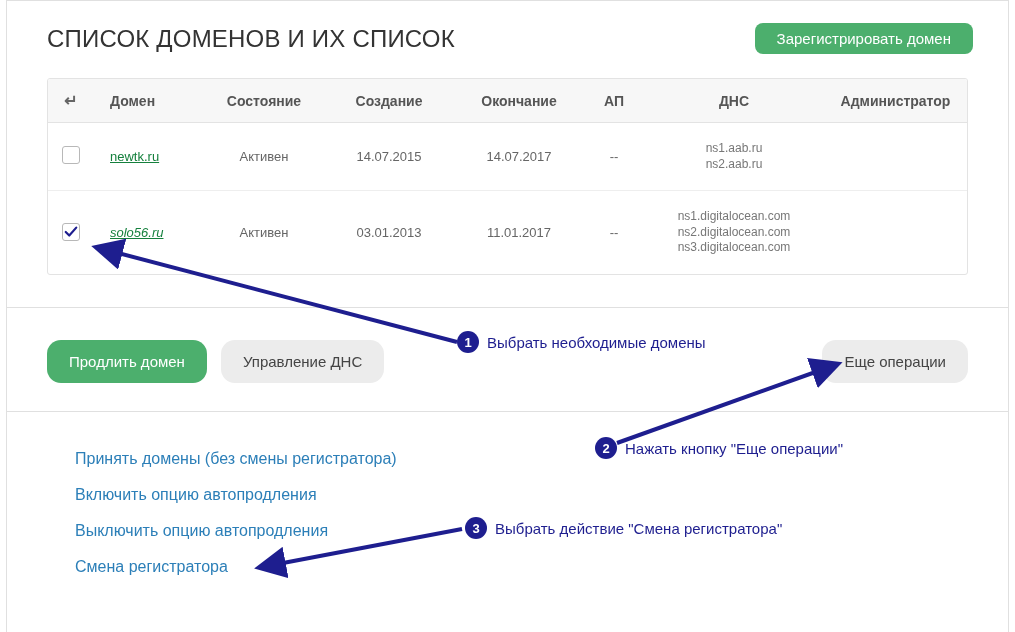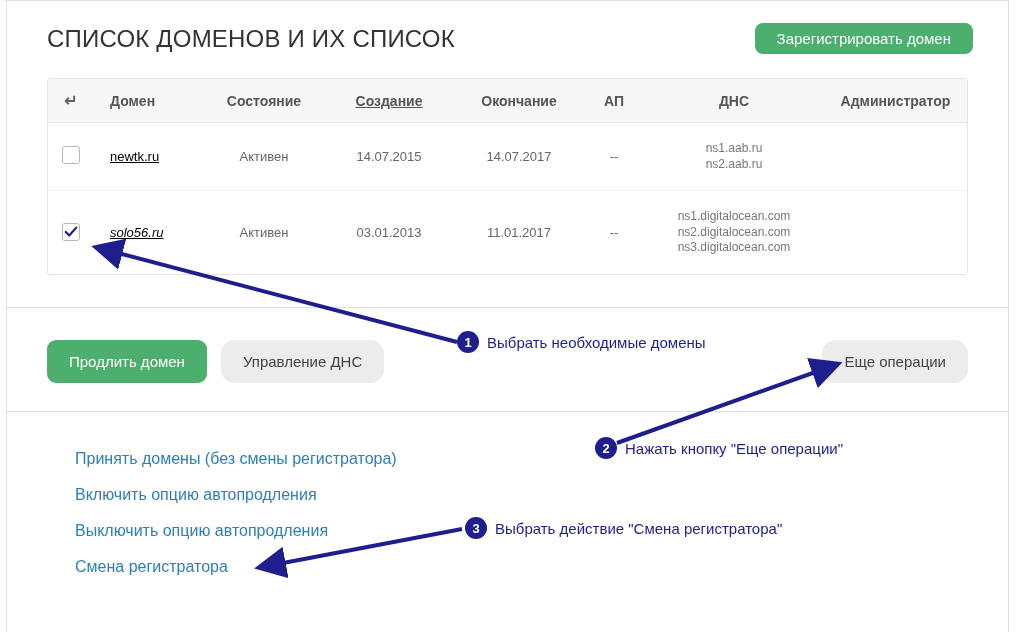--- a/index.html
+++ b/index.html
@@ -38,21 +38,21 @@
     cursor: pointer;
   }
   .btn-green {
     background: #4caf6d;
     color: #fff;
   }
   .btn-green-small {
     background: #4caf6d;
     color: #fff;
     padding: 13px 22px;
-    border-radius: 9px;
+    border-radius: 14px;
     font-size: 15px;
   }
   .btn-grey {
     background: #ececec;
     color: #444;
     padding: 13px 22px;
     border-radius: 14px;
     font-size: 15px;
   }
 
@@ -87,21 +87,21 @@
     border: 1px solid #b8b8b8;
     border-radius: 3px;
     display: inline-flex;
     align-items: center;
     justify-content: center;
     background: #fff;
   }
   .checkbox.checked svg { display: block; }
   .checkbox svg { display: none; width: 14px; height: 14px; }
   .domain-link {
-    color: #000000;
+    color: #15803d;
     text-decoration: underline;
     font-size: 13px;
   }
   .dns-list { font-size: 12px; line-height: 1.3; color: #777; }
   .sort-icon { font-size: 16px; color: #666; }
 
   .actions-row {
     display: flex;
     align-items: center;
     padding: 0 40px 28px 40px;
@@ -157,21 +157,21 @@
     <button class="btn btn-green">Зарегистрировать домен</button>
   </div>
 
   <div class="table-wrap">
     <table>
       <thead>
         <tr>
           <th style="width:46px;"><span class="sort-icon">↵</span></th>
           <th style="width:110px;text-align:left;padding-left:16px;">Домен</th>
           <th style="width:120px;">Состояние</th>
-          <th style="width:130px;text-decoration:underline;">Создание</th>
+          <th style="width:130px;">Создание</th>
           <th style="width:130px;">Окончание</th>
           <th style="width:60px;">АП</th>
           <th style="width:180px;">ДНС</th>
           <th>Администратор</th>
         </tr>
       </thead>
       <tbody id="table-body">
           <tr>
             <td><span class="checkbox"></span></td>
             <td style="text-align: left; padding-left: 16px;"><a class="domain-link">newtk.ru</a></td>

